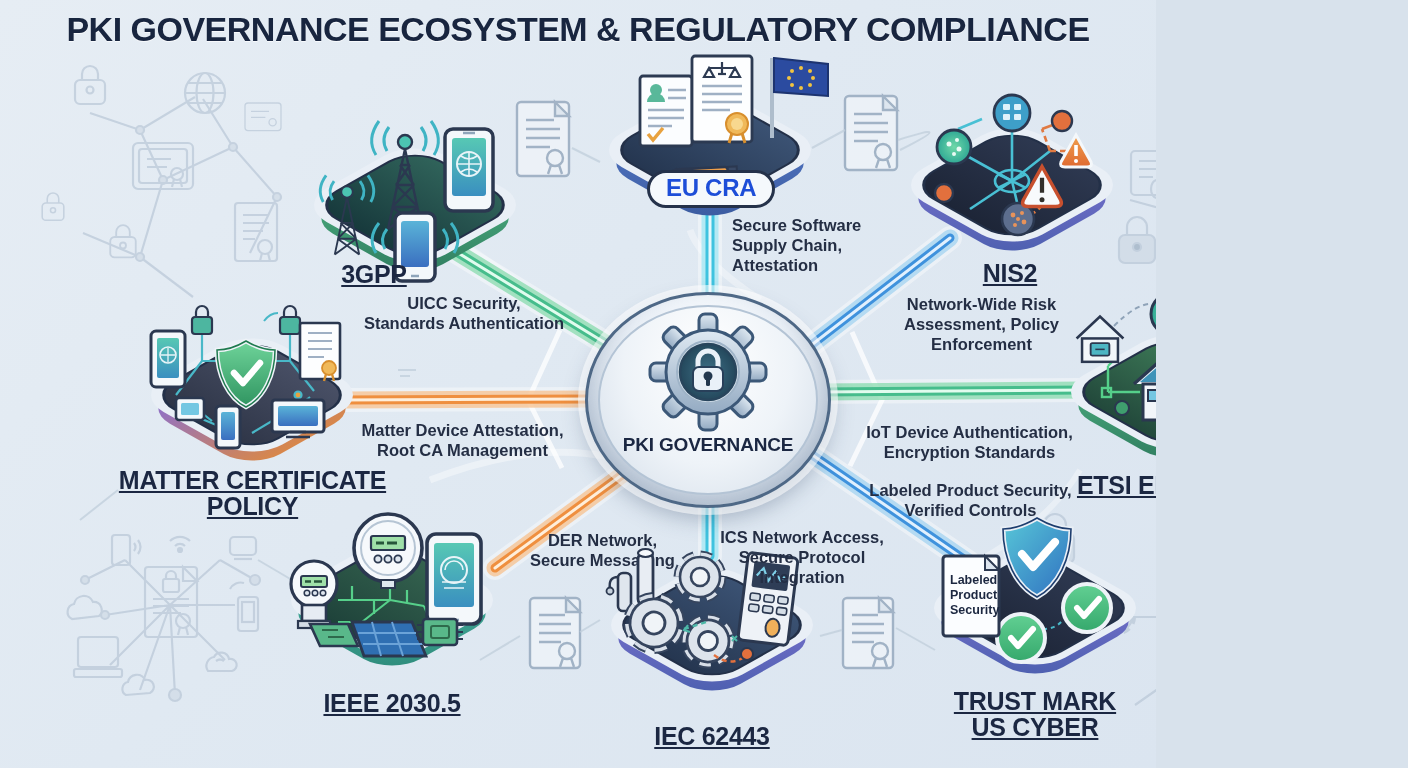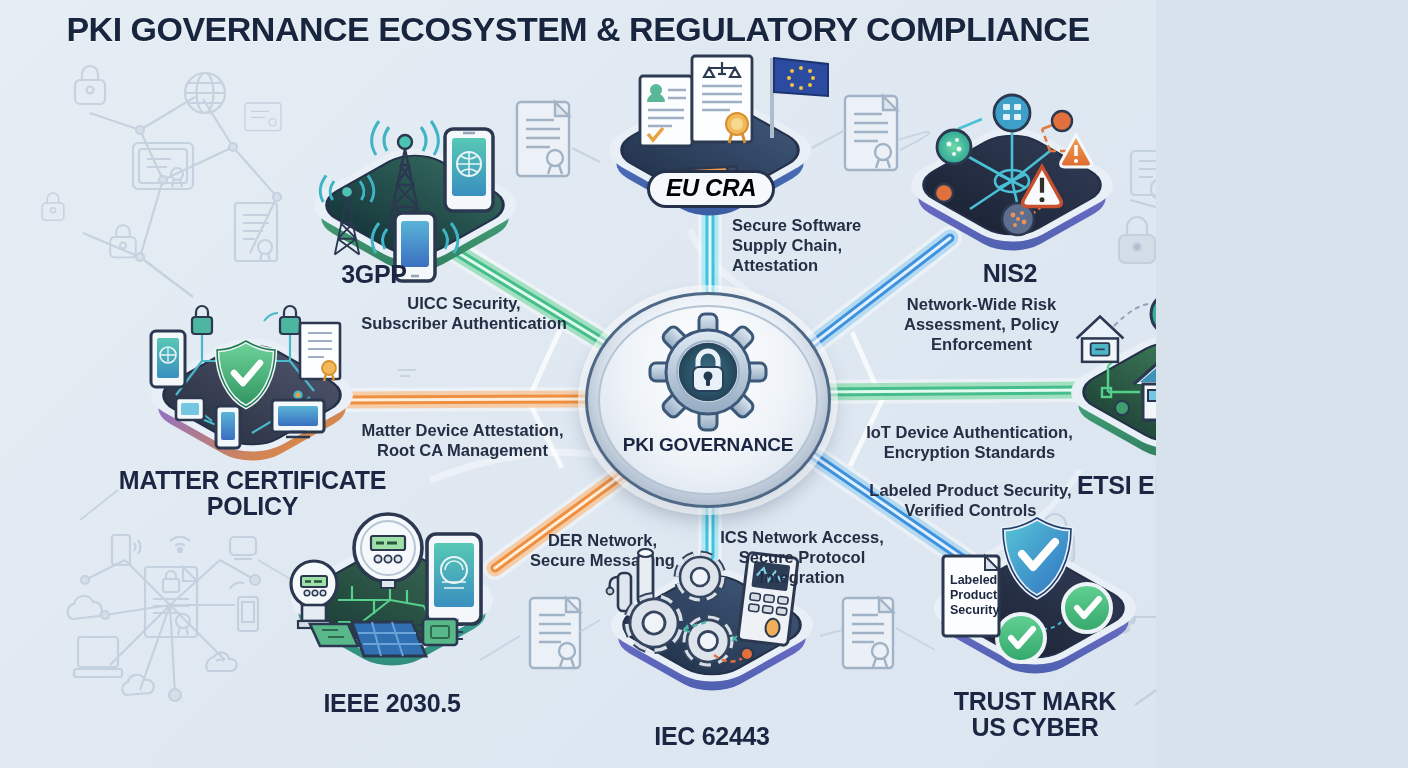--- a/index.html
+++ b/index.html
@@ -7,26 +7,26 @@
     background:linear-gradient(135deg,#e6edf4 0%,#e0e9f2 45%,#dbe5f0 100%);
     font-family:"Liberation Sans","DejaVu Sans",sans-serif;}
   .title{position:absolute;top:10px;left:0;width:100%;text-align:center;
     font-size:34px;font-weight:bold;color:#18253f;letter-spacing:-.5px;z-index:5;
     text-shadow:0 1px 0 rgba(255,255,255,.7);}
   svg.layer{position:absolute;left:0;top:0;z-index:1;}
   svg.connectors{z-index:2;}
   .node{position:absolute;z-index:3;}
   .node svg{display:block;overflow:visible;}
   .nlabel{position:absolute;font-weight:bold;font-size:25px;color:#1b2742;
-    text-align:center;line-height:1.05;letter-spacing:-.3px;}
+    text-align:center;line-height:1.05;letter-spacing:-.3px;text-decoration:underline;}
   .nsub{position:absolute;font-weight:bold;font-size:16.5px;color:#242e44;
     text-align:center;line-height:1.22;}
   .nsub.left{text-align:left;}
   .pill{position:absolute;background:#f5f9fc;border:3.5px solid #25324a;border-radius:20px;
-    padding:1px 16px 3px;font-weight:bold;font-size:24px;color:#000000;letter-spacing:-.3px;font-style:italic;}
+    padding:1px 16px 3px;font-weight:bold;font-size:24px;color:#1d4ed8;letter-spacing:-.3px;}
   .hub{position:absolute;left:585px;top:292px;width:246px;height:216px;z-index:5;}
   .hub-ring{position:absolute;inset:0;border-radius:50%;
     background:radial-gradient(ellipse at 50% 28%,#fbfdff 0%,#e9eff6 45%,#c3cfdd 85%,#aebdce 100%);
     border:3px solid #4e6886;
     box-shadow:0 0 0 7px rgba(255,255,255,.55),0 10px 22px rgba(50,70,100,.35),inset 0 -12px 20px rgba(120,140,165,.35);}
   .hub-inner{position:absolute;inset:13px;border-radius:50%;
     background:radial-gradient(ellipse at 50% 30%,#ffffff 0%,#eef3f8 55%,#d3dde8 100%);
     border:2px solid #b4c4d5;}
   .hub-label{position:absolute;left:0;top:142px;width:100%;text-align:center;
     font-weight:bold;font-size:19px;color:#1b2742;letter-spacing:-.2px;}
@@ -430,21 +430,21 @@
       <g transform="translate(130,138)">
         <rect x="-20" y="-34" width="40" height="68" rx="7" fill="#f4f8fb" stroke="#2b3850" stroke-width="3.5"></rect>
         <rect x="-14" y="-26" width="28" height="46" rx="3" fill="url(#scr-blue)"></rect>
         <path d="M-28,-18 q-8,10 -2,20 M-36,-24 q-12,15 -3,30 M28,-18 q8,10 2,20 M36,-24 q12,15 3,30" stroke="#3fb4c4" stroke-width="3" fill="none"></path>
         <path d="M-4,29 h8" stroke="#8fa5ba" stroke-width="2.5"></path>
       </g>
     </svg>
     <div class="nlabel" style="left:4px;top:152px;width:170px;">3GPP</div>
     <div class="nsub" style="left:64px;top:184px;width:230px;">
       <div>UICC Security,</div>
-      <div>Subscriber Authentication</div>
+      <div>Standards Authentication</div>
     </div>
   </div>
 
   <div class="node" style="left:590px;top:54px;width:240px;">
     <svg width="240" height="195">
       <rect x="-78" y="-78" width="156" height="156" rx="40" transform="translate(120,109) scale(1,0.56) rotate(45)" fill="url(#gs-blue)"></rect>
       <rect x="-84" y="-84" width="168" height="168" rx="43" transform="translate(120,96) scale(1,0.56) rotate(45)" fill="#e9eff6"></rect>
       <rect x="-73" y="-73" width="146" height="146" rx="36" transform="translate(120,96) scale(1,0.56) rotate(45)" fill="url(#gt-navy)" stroke="#233048" stroke-width="3"></rect>
       <g transform="translate(182,40)">
         <line x1="0" y1="-36" x2="0" y2="44" stroke="#aebdcc" stroke-width="4"></line>

